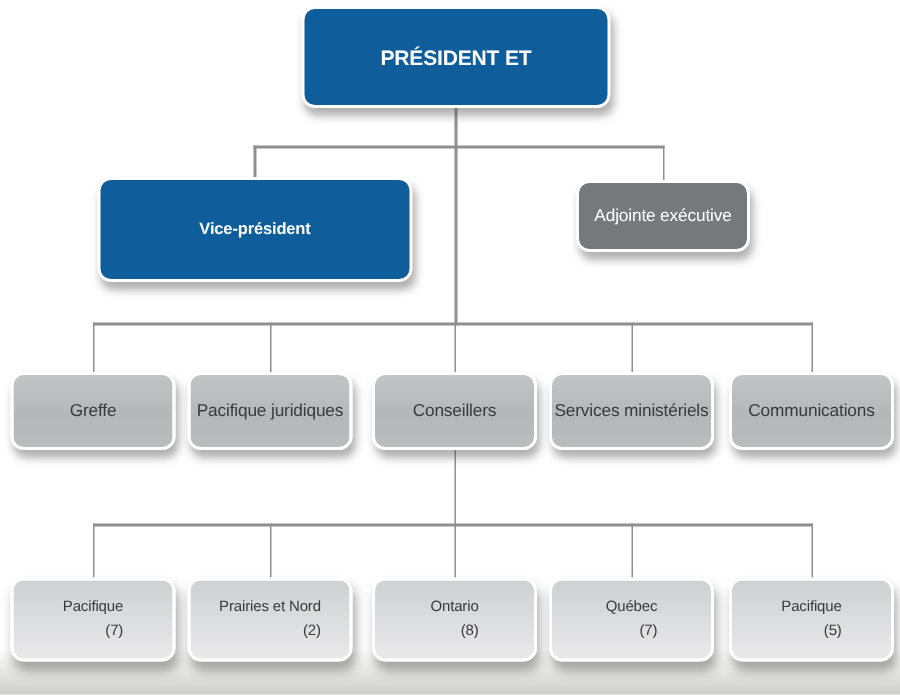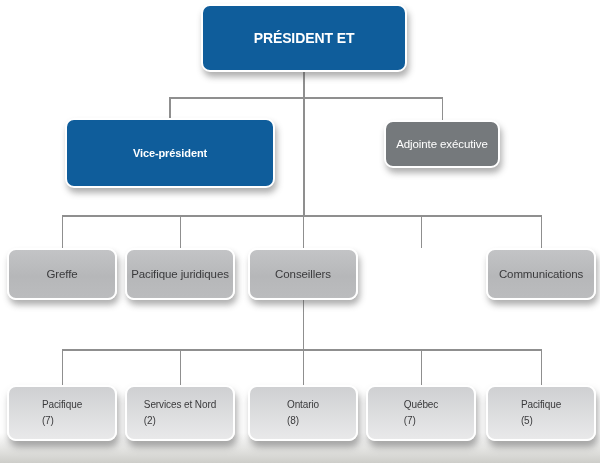--- a/index.html
+++ b/index.html
@@ -14,21 +14,21 @@
     position:absolute;left:0;right:0;bottom:0;height:30px;z-index:0;
     background:linear-gradient(to bottom, rgba(207,207,203,0), #cdcdc9);
   }
   
   .line{position:absolute;background:#8f8f8f;z-index:1;}
   
   .node{
     position:absolute;z-index:2;box-sizing:border-box;
     border:2px solid #ffffff;border-radius:9px;
     display:flex;align-items:center;justify-content:center;
-    text-align:left;letter-spacing:-0.1px;
+    text-align:right;letter-spacing:-0.1px;
     box-shadow:2px 5px 6px rgba(80,80,80,0.45);
   }
   .node .lbl{display:block;}
   .blue{background:#0f5d9b;color:#ffffff;font-weight:bold;}
   .president{left:201px;top:4px;width:206px;height:68px;font-size:14px;line-height:19px;}
   .vice{left:65px;top:118px;width:210px;height:70px;font-size:11px;}
   .assistant{
     left:384px;top:120px;width:116px;height:48px;
     background:#75797c;color:#ffffff;font-size:11.5px;font-weight:400;
   }
@@ -83,33 +83,36 @@
 
   <div class="node lvl3 c1">
     <span class="lbl">Greffe</span>
   </div>
   <div class="node lvl3 c2">
     <span class="lbl">Pacifique juridiques</span>
   </div>
   <div class="node lvl3 c3">
     <span class="lbl">Conseillers</span>
   </div>
+  <div class="node lvl3 c4">
+    <span class="lbl">Services ministériels</span>
+  </div>
   <div class="node lvl3 c5">
     <span class="lbl">Communications</span>
   </div>
 
   <div class="node lvl4 c1">
     <div class="lbl">
       <span>Pacifique</span><br>
       <span>(7)</span>
     </div>
   </div>
   <div class="node lvl4 c2">
     <div class="lbl">
-      <span>Services et Nord</span><br>
+      <span>Prairies et Nord</span><br>
       <span>(2)</span>
     </div>
   </div>
   <div class="node lvl4 c3">
     <div class="lbl">
       <span>Ontario</span><br>
       <span>(8)</span>
     </div>
   </div>
   <div class="node lvl4 c4">

